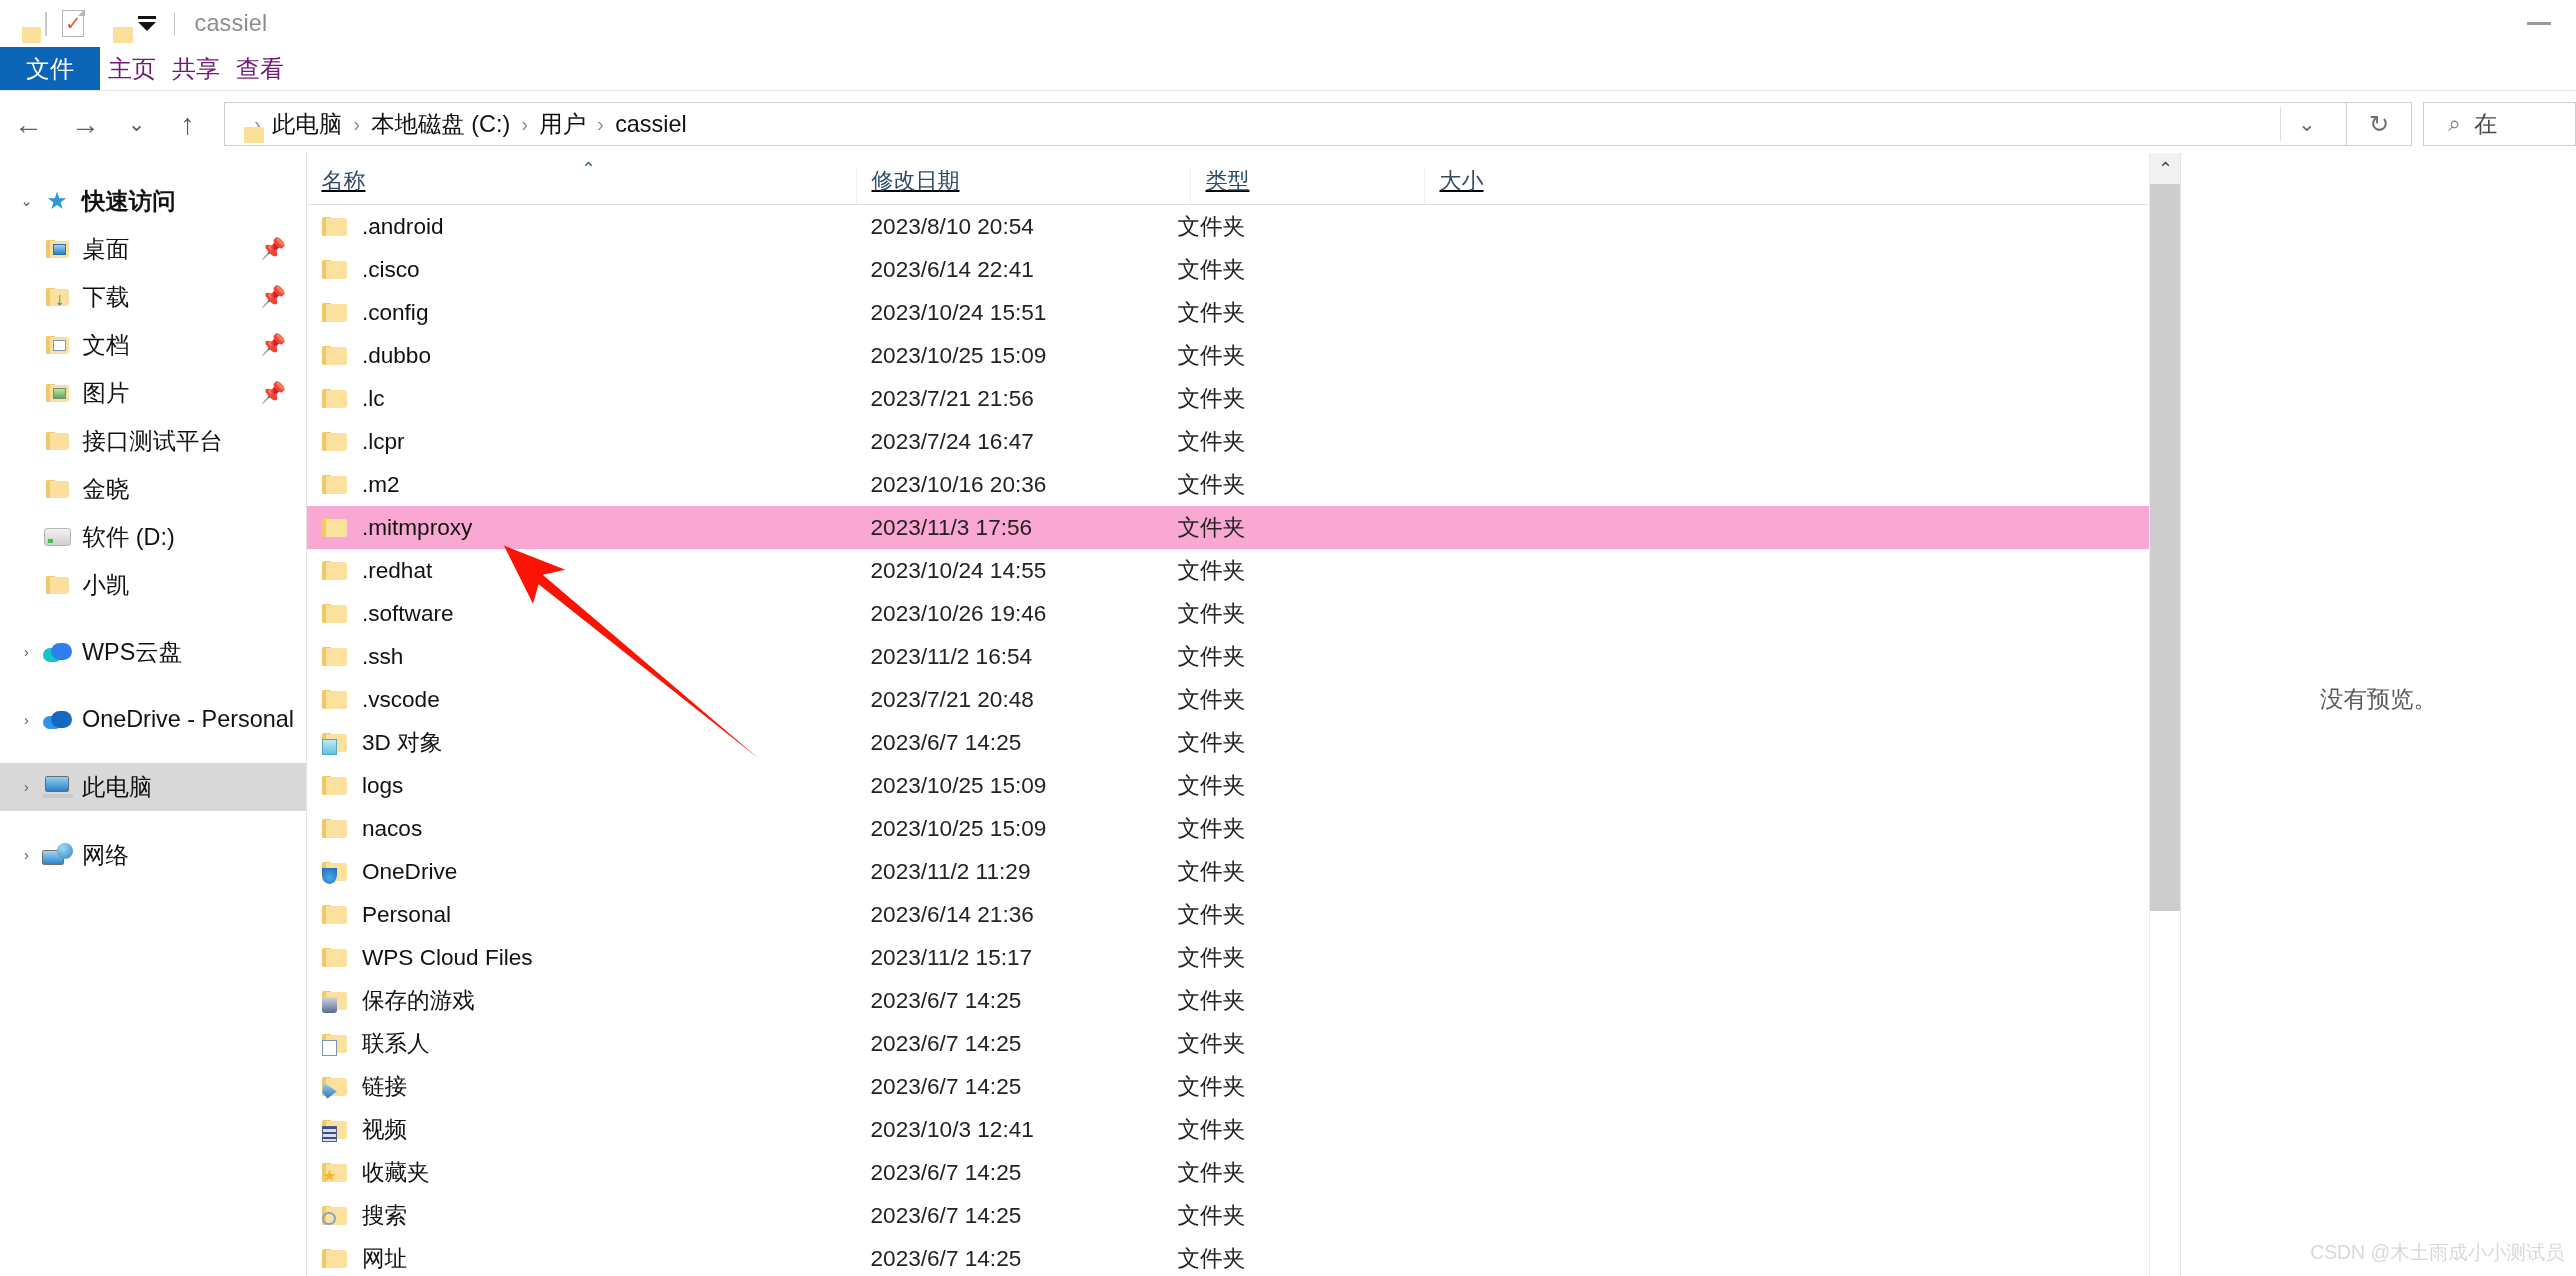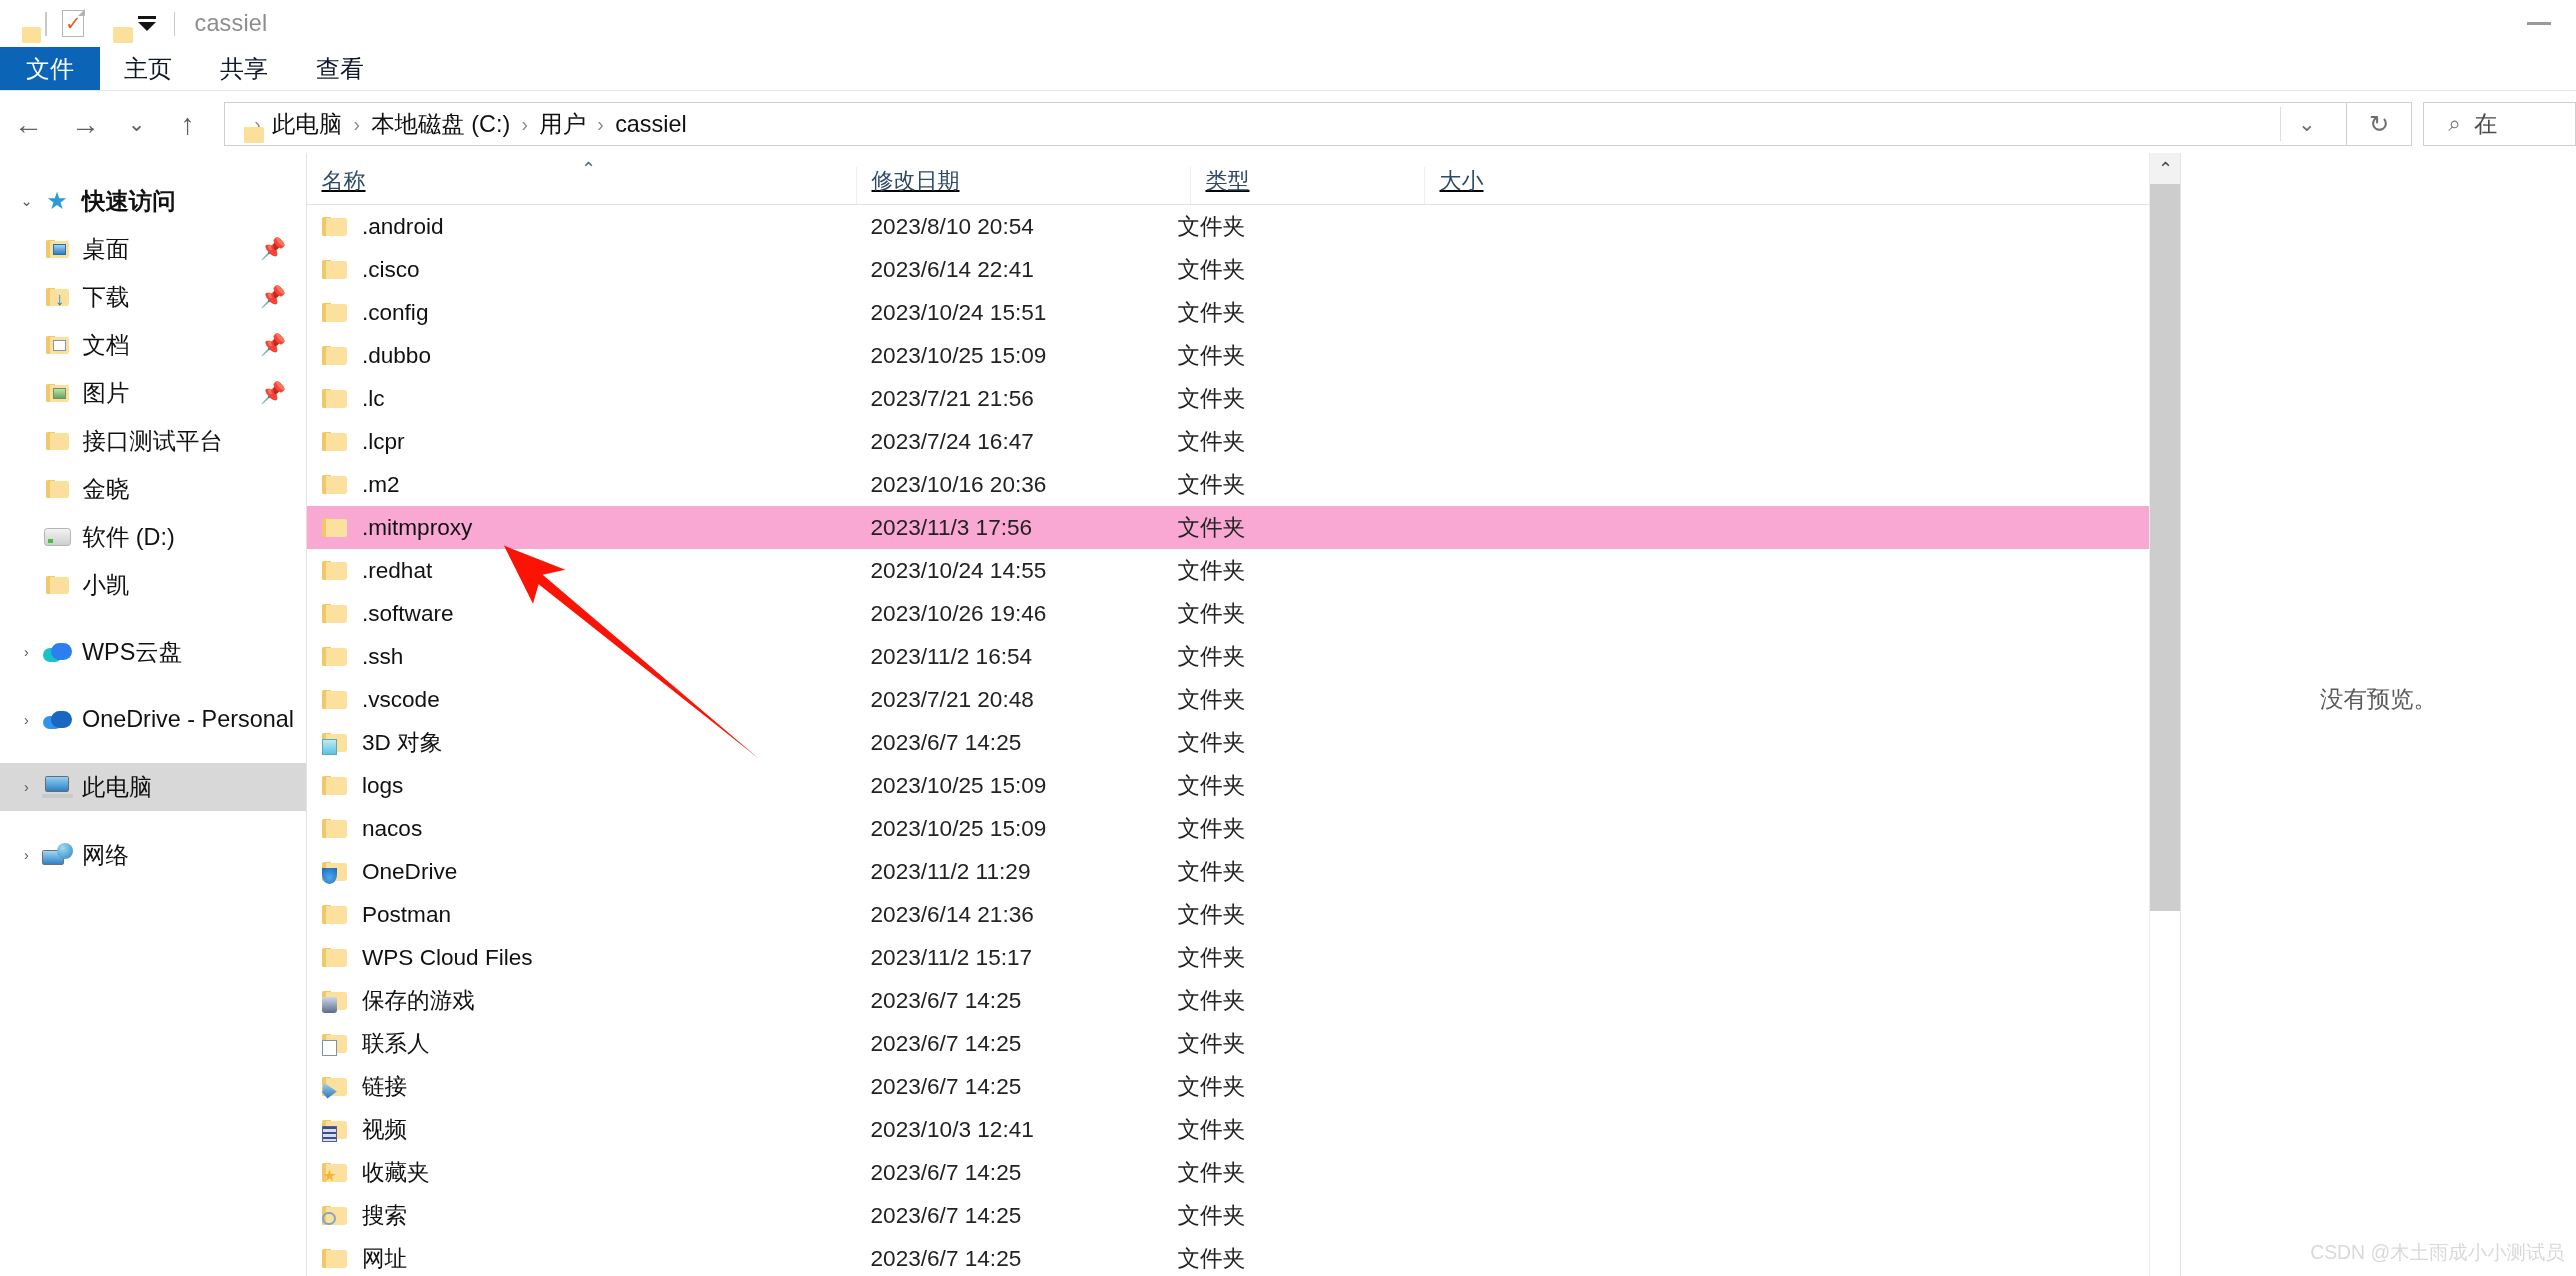--- a/index.html
+++ b/index.html
@@ -54,22 +54,22 @@
     position: absolute; left: 0; top: 47px; width: 2576px; height: 44px;
     background: #ffffff; display: flex; align-items: stretch;
     border-bottom: 0.8px solid #e6e6e6;
   }
   .tab-file {
     width: 100px; background: #0b64b5; color: #ffffff;
     display: flex; align-items: center; justify-content: center;
     font-size: 24px;
   }
   .tab {
-    padding: 0 24px; display: flex; align-items: center; justify-content: center;
-    font-size: 24px; color: #0f172a;
+    padding: 0 8px; display: flex; align-items: center; justify-content: center;
+    font-size: 24px; color: #701a75;
   }
 
   
   .navbar {
     position: absolute; left: 0; top: 94px; width: 2576px; height: 60px;
     background: #ffffff; display: flex; align-items: center;
   }
   .navbtn { width: 57px; height: 60px; display: flex; align-items: center; justify-content: center; color: #606060; font-size: 29px; }
   .navbtn.small { width: 45px; font-size: 21px; }
   .addrbar {
@@ -651,21 +651,21 @@
           <div class="cell cell-date">2023/11/2 11:29</div>
           <div class="cell cell-type">文件夹</div>
           <div class="cell cell-size"></div>
         </div>
         <div class="row">
           <div class="cell cell-name">
             <span class="rowicon">
               <span class="rb"></span>
               <span class="rf"></span>
             </span>
-            <span>Postman</span>
+            <span>Personal</span>
           </div>
           <div class="cell cell-date">2023/6/14 21:36</div>
           <div class="cell cell-type">文件夹</div>
           <div class="cell cell-size"></div>
         </div>
         <div class="row">
           <div class="cell cell-name">
             <span class="rowicon">
               <span class="rb"></span>
               <span class="rf"></span>

